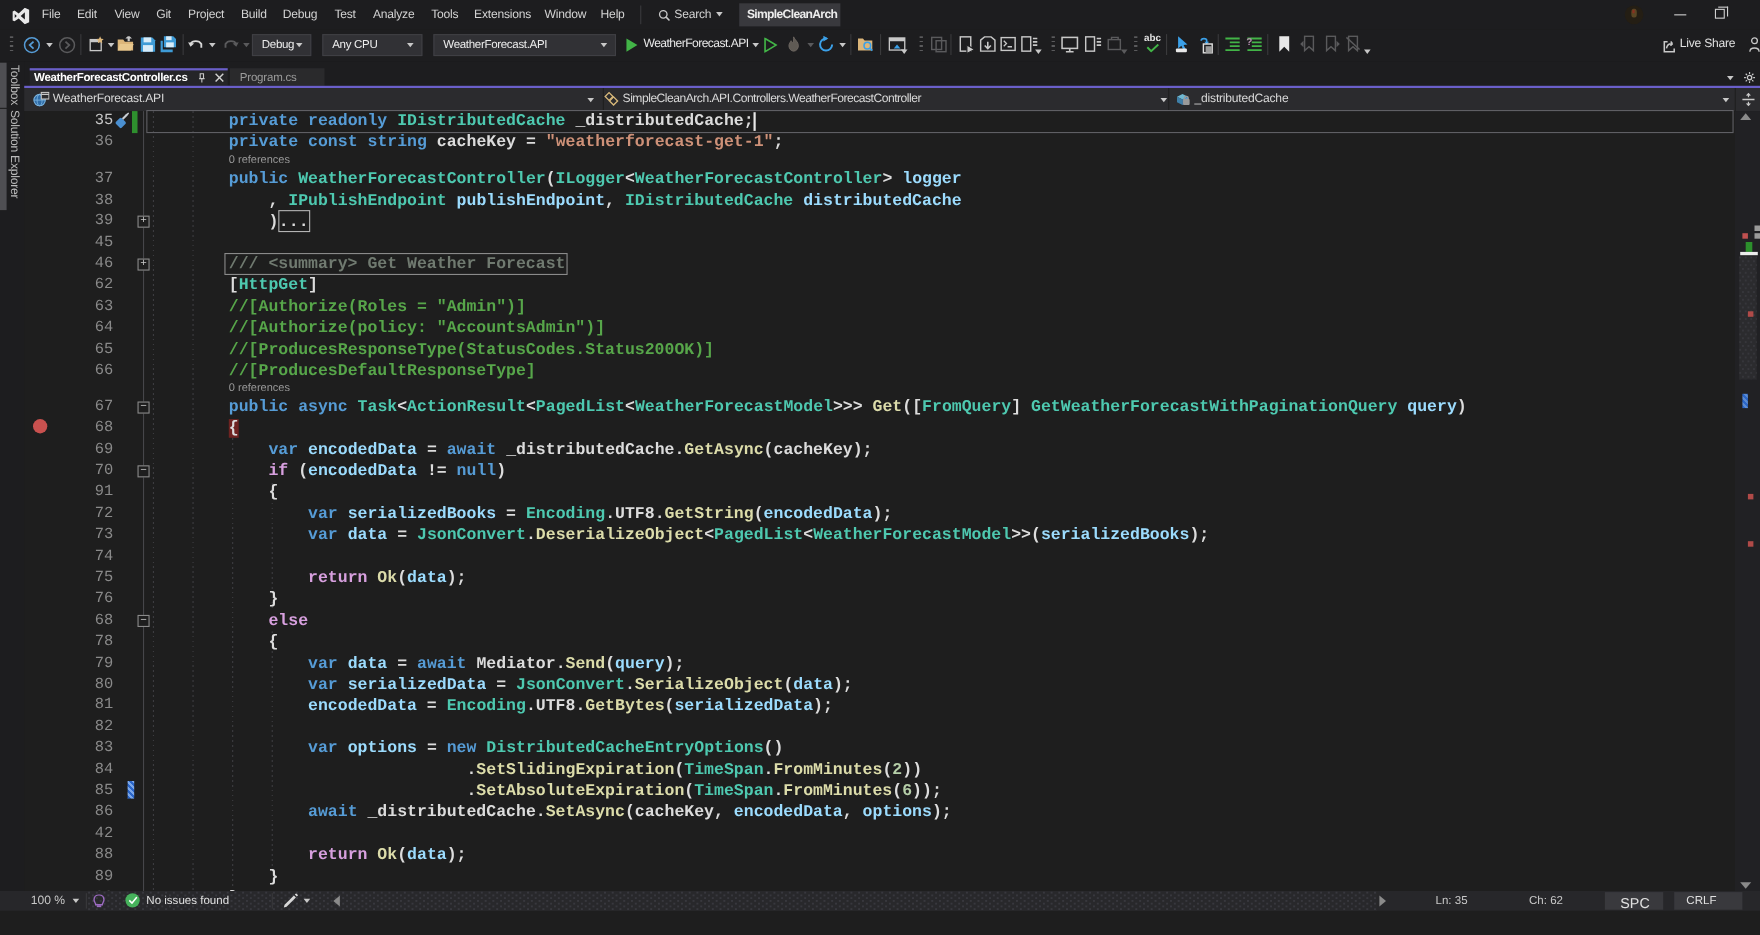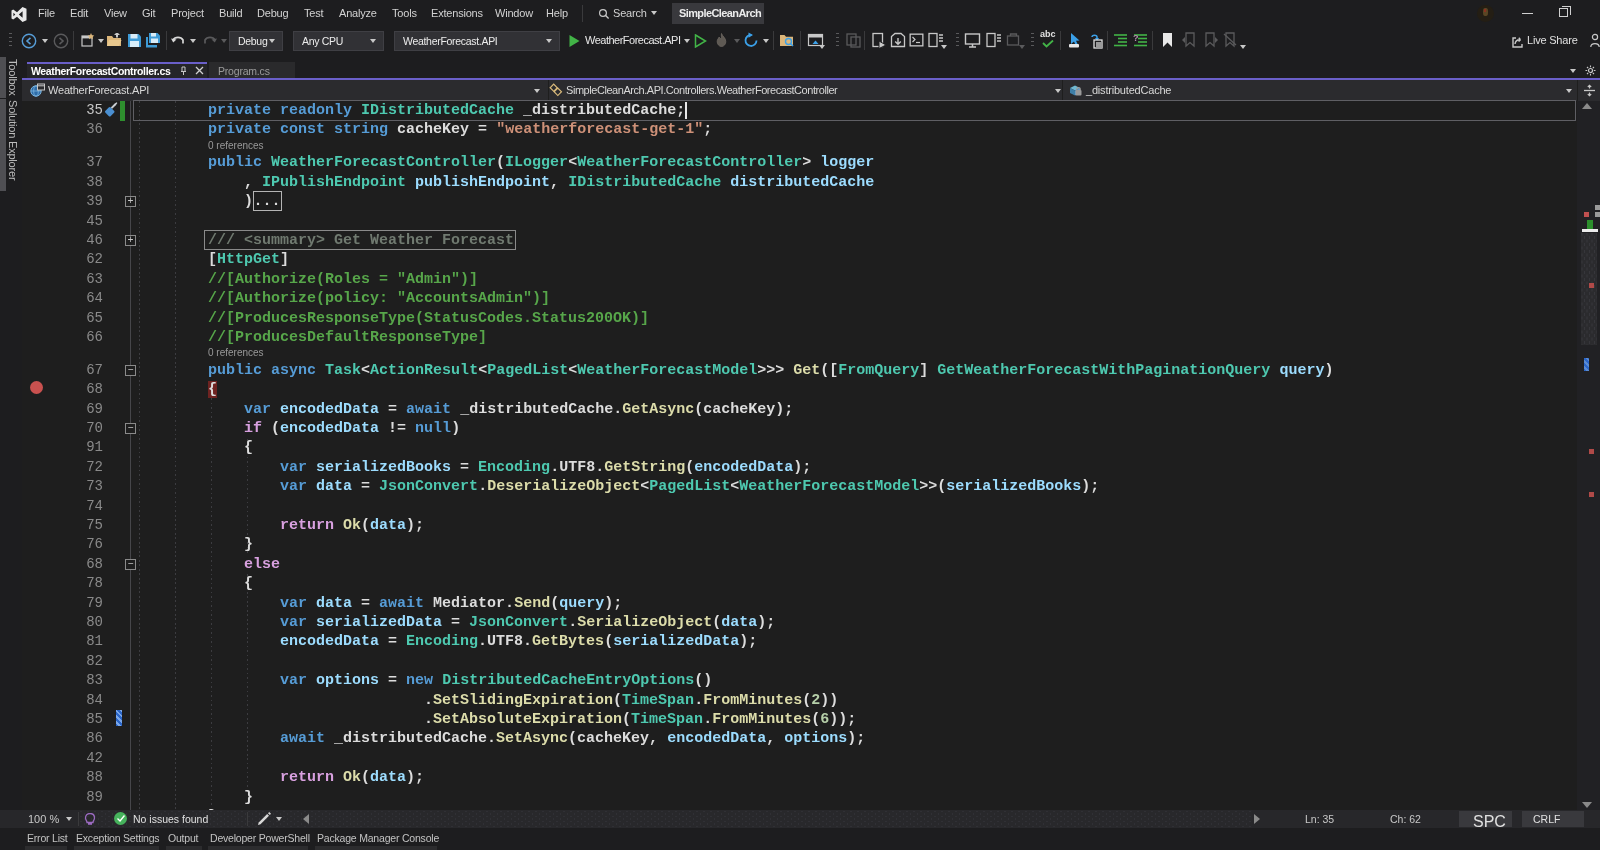--- a/index.html
+++ b/index.html
@@ -449,29 +449,17 @@
   <svg class="abs" style="left:257px;top:2px" width="15" height="14" viewBox="0 0 15 14">
     <path d="M1 13 L3.5 12.3 L12 3.8 L10.2 2 L1.7 10.5 Z" fill="#d8d8d8"></path>
     <path d="M11 1.2 L12.8 3 L14 1.8 L12.2 0 Z" fill="#d8d8d8"></path>
   </svg>
   <span class="abs dd" style="left:276px;top:7px;"></span>
   <div class="abs" style="left:303px;top:4px;width:0;height:0;border-top:5px solid transparent;border-bottom:5px solid transparent;border-right:6px solid #8a8a8a;"></div>
   <div class="abs" style="left:1254px;top:4px;width:0;height:0;border-top:5px solid transparent;border-bottom:5px solid transparent;border-left:6px solid #8a8a8a;"></div>
   <span class="abs" style="left:1305px;top:3px;font-family:'Liberation Sans';font-size:10.5px;color:#c8c8c8;">Ln: 35</span>
   <span class="abs" style="left:1390px;top:3px;font-family:'Liberation Sans';font-size:10.5px;color:#c8c8c8;">Ch: 62</span>
   <div class="abs" style="left:1459px;top:1px;width:53px;height:16px;background:#39393d;"></div>
-  <span class="abs" style="left:1473px;top:3px;font-family:'Liberation Sans';font-size:16px;color:#e0e0e0;">SPC</span>
+  <span class="abs" style="left:1473px;top:3px;font-family:'Liberation Sans';font-size:13px;color:#e0e0e0;">SPC</span>
   <div class="abs" style="left:1522px;top:1px;width:62px;height:16px;background:#39393d;"></div>
   <span class="abs" style="left:1533px;top:3px;font-family:'Liberation Sans';font-size:10.5px;color:#e0e0e0;">CRLF</span>
 </div>
-<div class="abs" id="paneltabs">
-  <span class="abs ptab" style="left:27px;">Error List</span>
-  <span class="abs ptab" style="left:76px;">Exception Settings</span>
-  <span class="abs ptab" style="left:168px;">Output</span>
-  <span class="abs ptab" style="left:210px;">Developer PowerShell</span>
-  <span class="abs ptab" style="left:317px;">Package Manager Console</span>
-  <div class="abs" style="left:25px;top:18px;width:42px;height:4px;background:#2c2c2e;"></div>
-  <div class="abs" style="left:74px;top:18px;width:85px;height:4px;background:#2c2c2e;"></div>
-  <div class="abs" style="left:166px;top:18px;width:36px;height:4px;background:#2c2c2e;"></div>
-  <div class="abs" style="left:208px;top:18px;width:100px;height:4px;background:#2c2c2e;"></div>
-  <div class="abs" style="left:315px;top:18px;width:122px;height:4px;background:#2c2c2e;"></div>
-</div>
 </div>
 
 </body></html>

